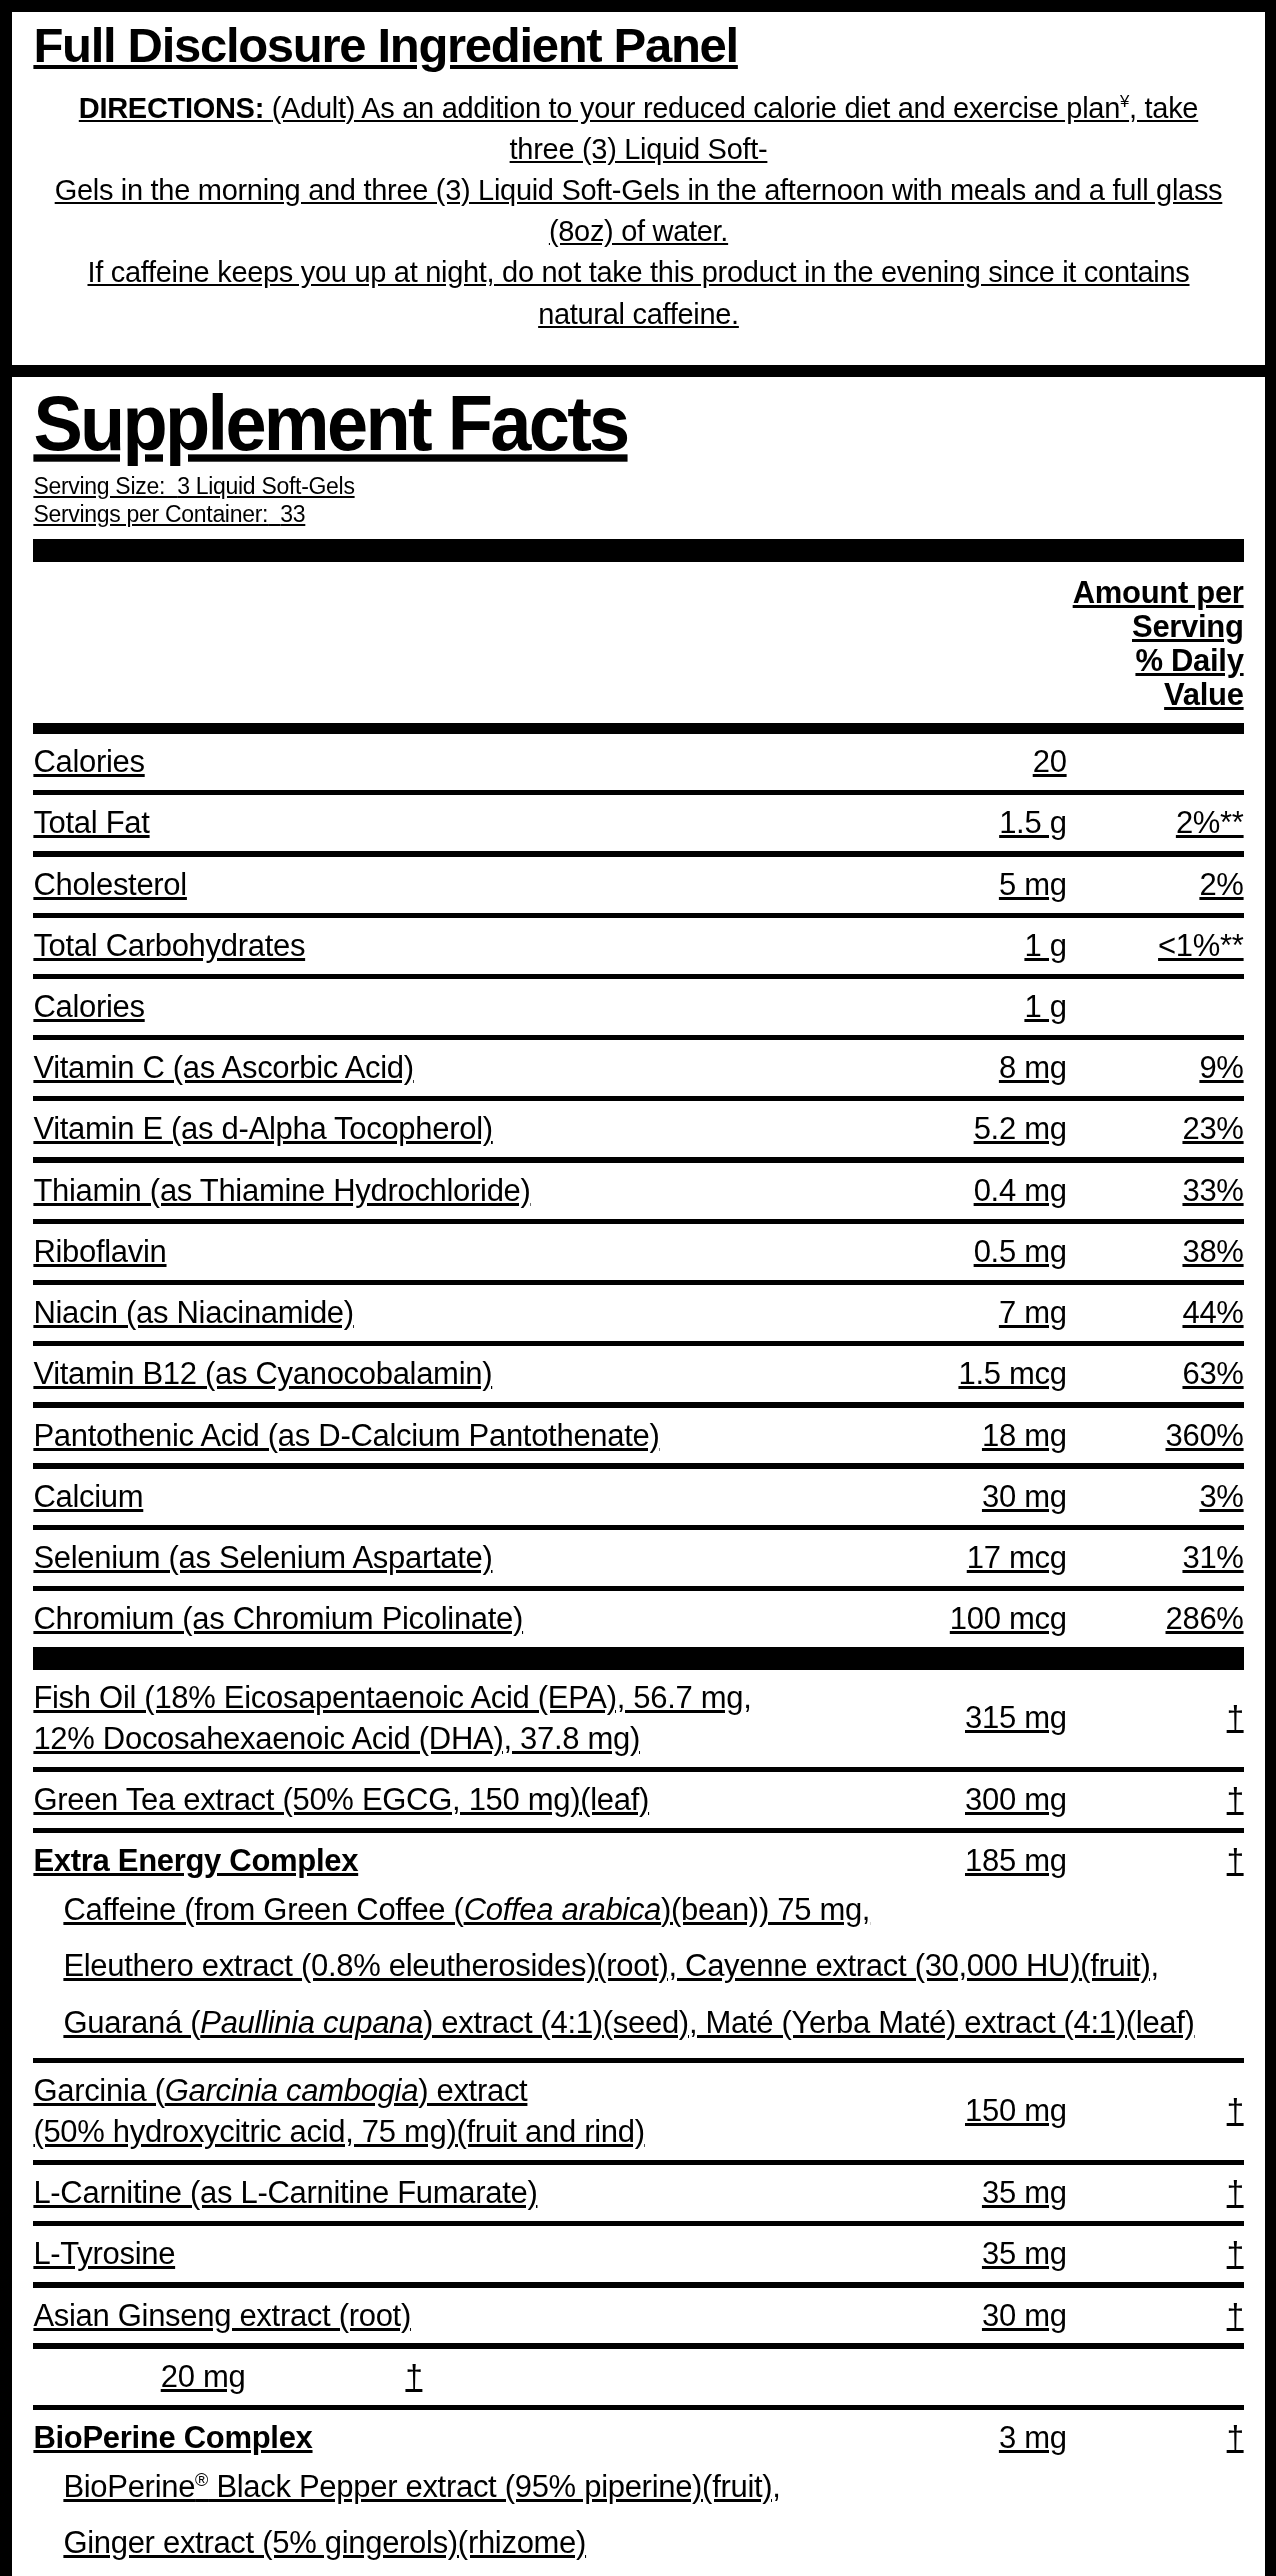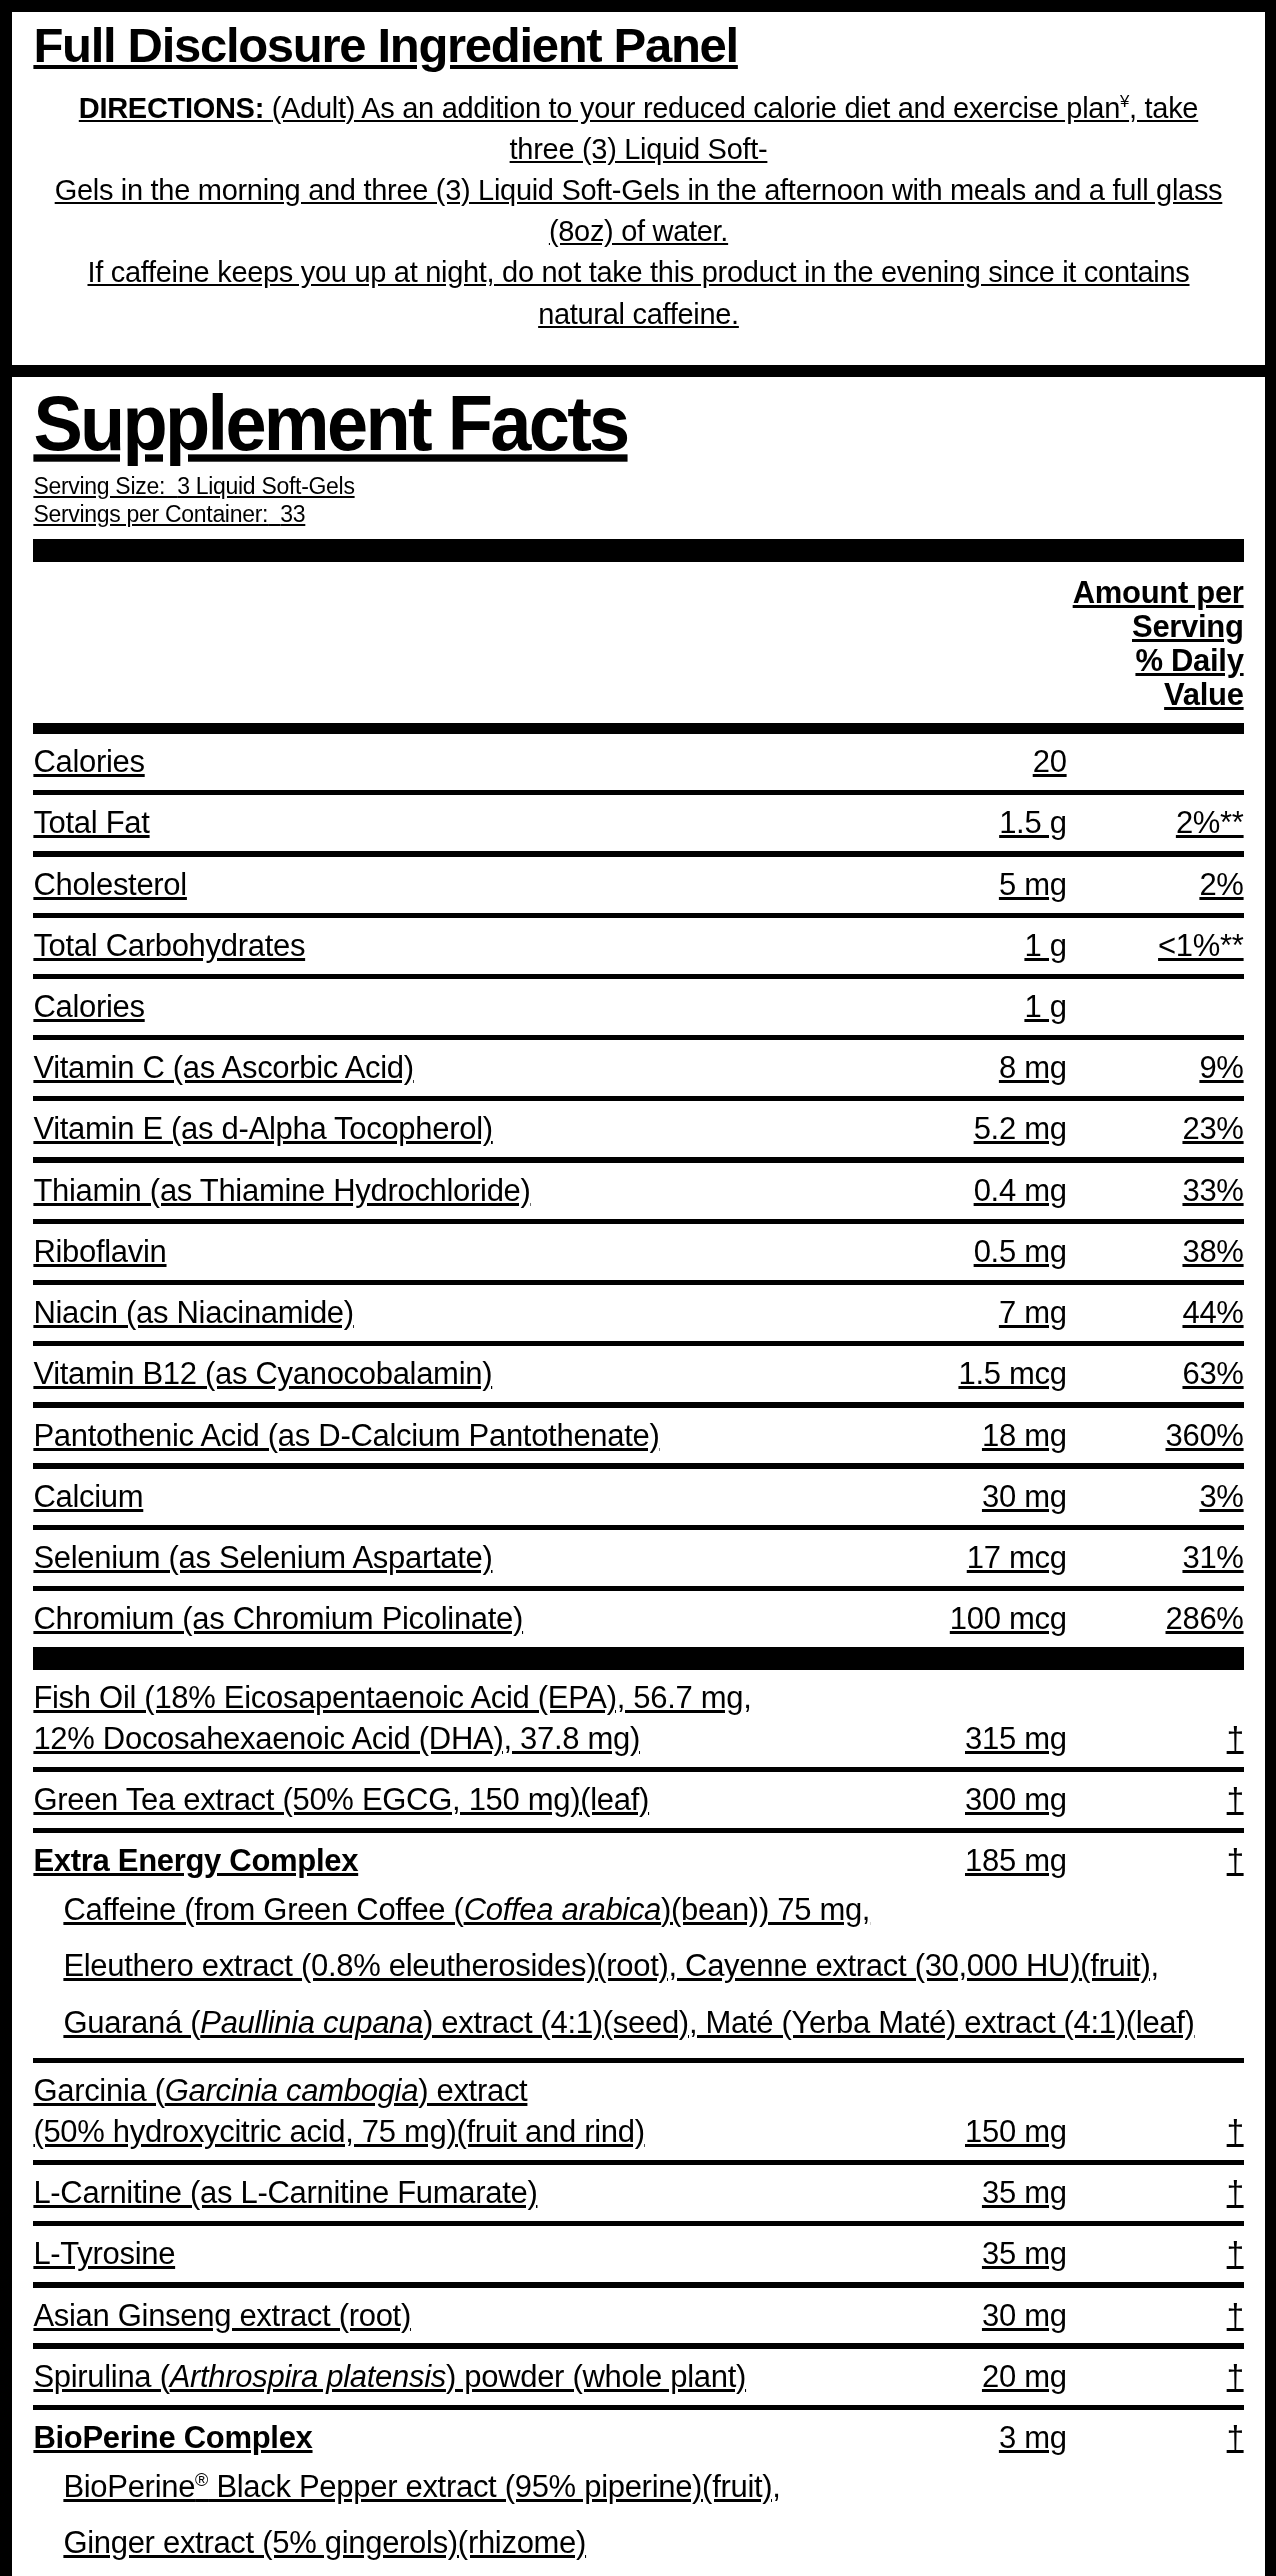--- a/index.html
+++ b/index.html
@@ -19,21 +19,21 @@
   .bar{background:#000;}
   .bar-xl{height:23px;margin-top:10.6px;}
   .bar-md{height:11.5px;}
   .sep{background:#000;}
   .sep.thin{height:5.3px;}
   .sep.thick{height:23px;}
   .hdr{display:flex;align-items:flex-end;font-weight:bold;font-size:31px;line-height:1.1;padding:14px 0 10.6px;letter-spacing:-0.3px;flex-direction:column;}
   .hname{flex:1;}
   .hamt,.famt{width:212px;text-align:right;}
   .hdv,.fdv{width:177px;text-align:right;}
-  .frow{display:flex;align-items:flex-end;padding:8px 0 7px;font-size:31px;line-height:1.32;letter-spacing:-0.3px;}
+  .frow{display:flex;align-items:center;padding:8px 0 7px;font-size:31px;line-height:1.32;letter-spacing:-0.3px;}
   .fname{flex:1;padding-right:10.6px;}
   .fname.b{font-weight:bold;}
   .fsub{font-size:31px;line-height:1.36;padding:0 0 14px 30px;letter-spacing:-0.3px;}
   .footnotes{font-size:33px;line-height:1.38;padding-top:12.4px;letter-spacing:-0.3px;}
   i{font-style:italic;}
 </style>
 </head>
 <body>
 
 <div class="page">
@@ -188,21 +188,20 @@
           <div class="fdv">†</div>
         </div>
         <div class="sep thin"></div>
         <div class="frow">
           <div class="fname">Asian Ginseng extract (root)</div>
           <div class="famt">30 mg</div>
           <div class="fdv">†</div>
         </div>
         <div class="sep thin"></div>
         <div class="frow">
-          <div class="fname">Spirulina (<i>Arthrospira platensis</i>) powder (whole plant)</div>
           <div class="famt">20 mg</div>
           <div class="fdv">†</div>
         </div>
         <div class="sep thin"></div>
         <div class="frow">
           <div class="fname b">BioPerine Complex</div>
           <div class="famt">3 mg</div>
           <div class="fdv">†</div>
         </div>
         <div class="fsub">BioPerine<sup>®</sup> Black Pepper extract (95% piperine)(fruit),</div>

